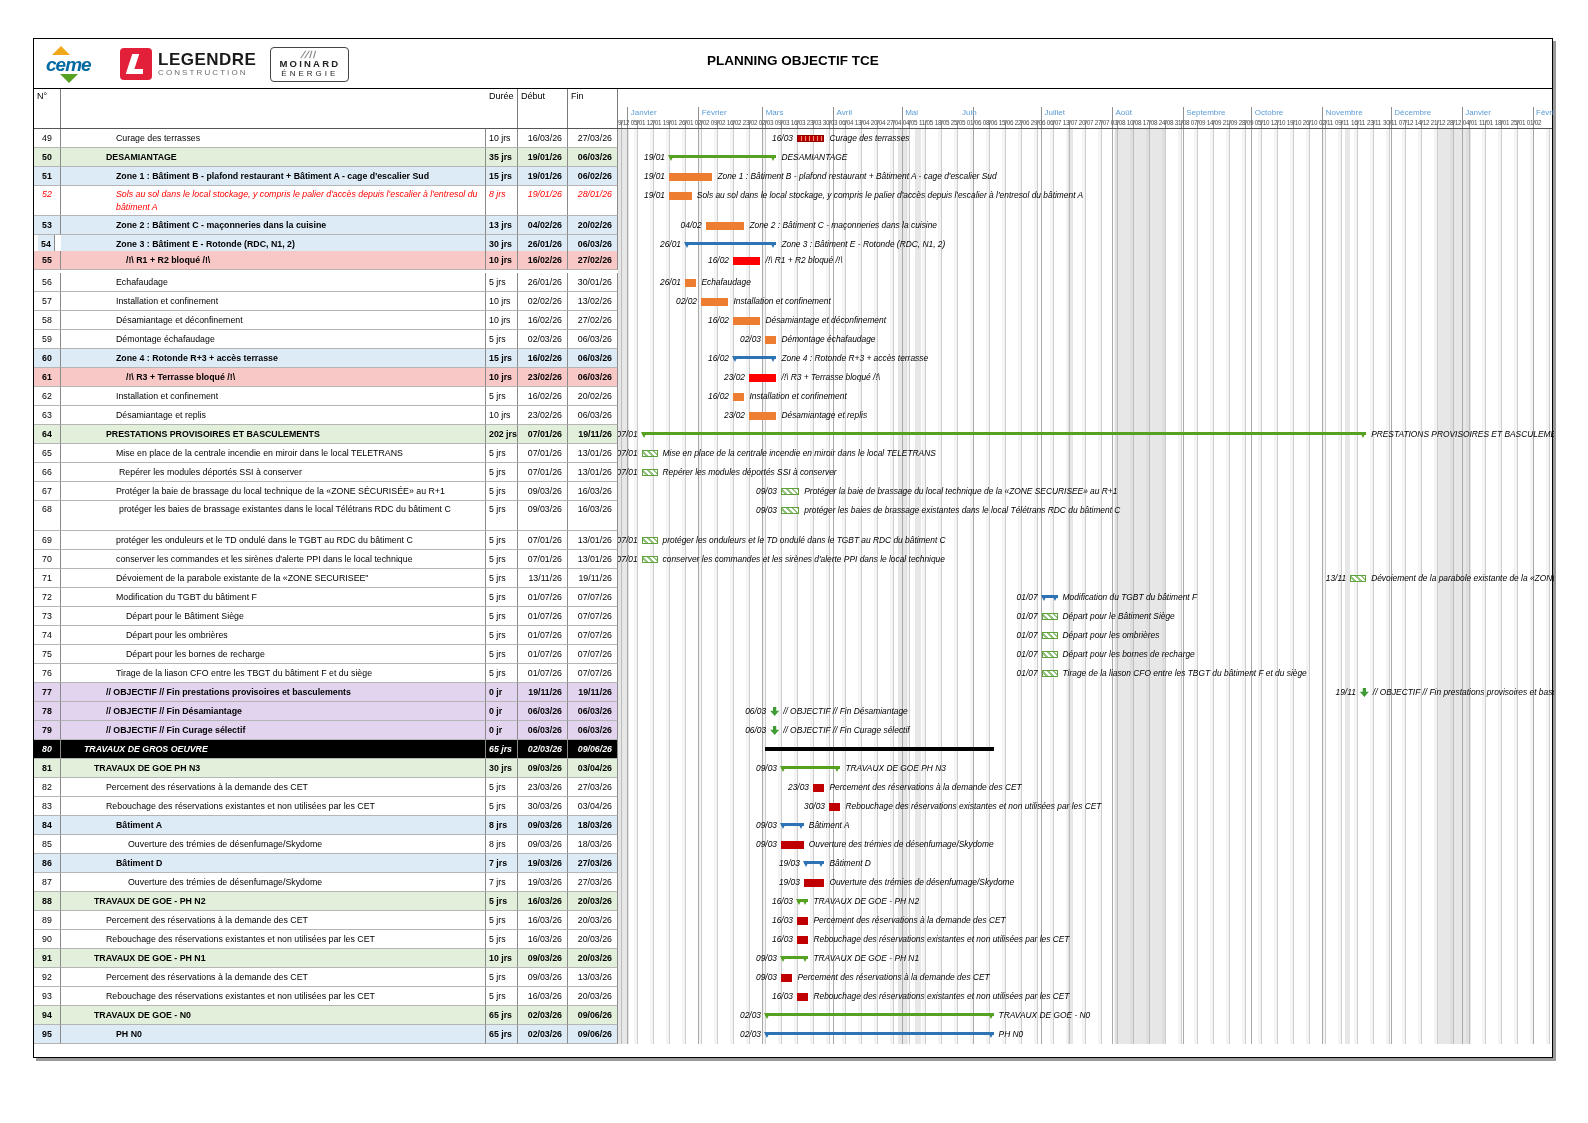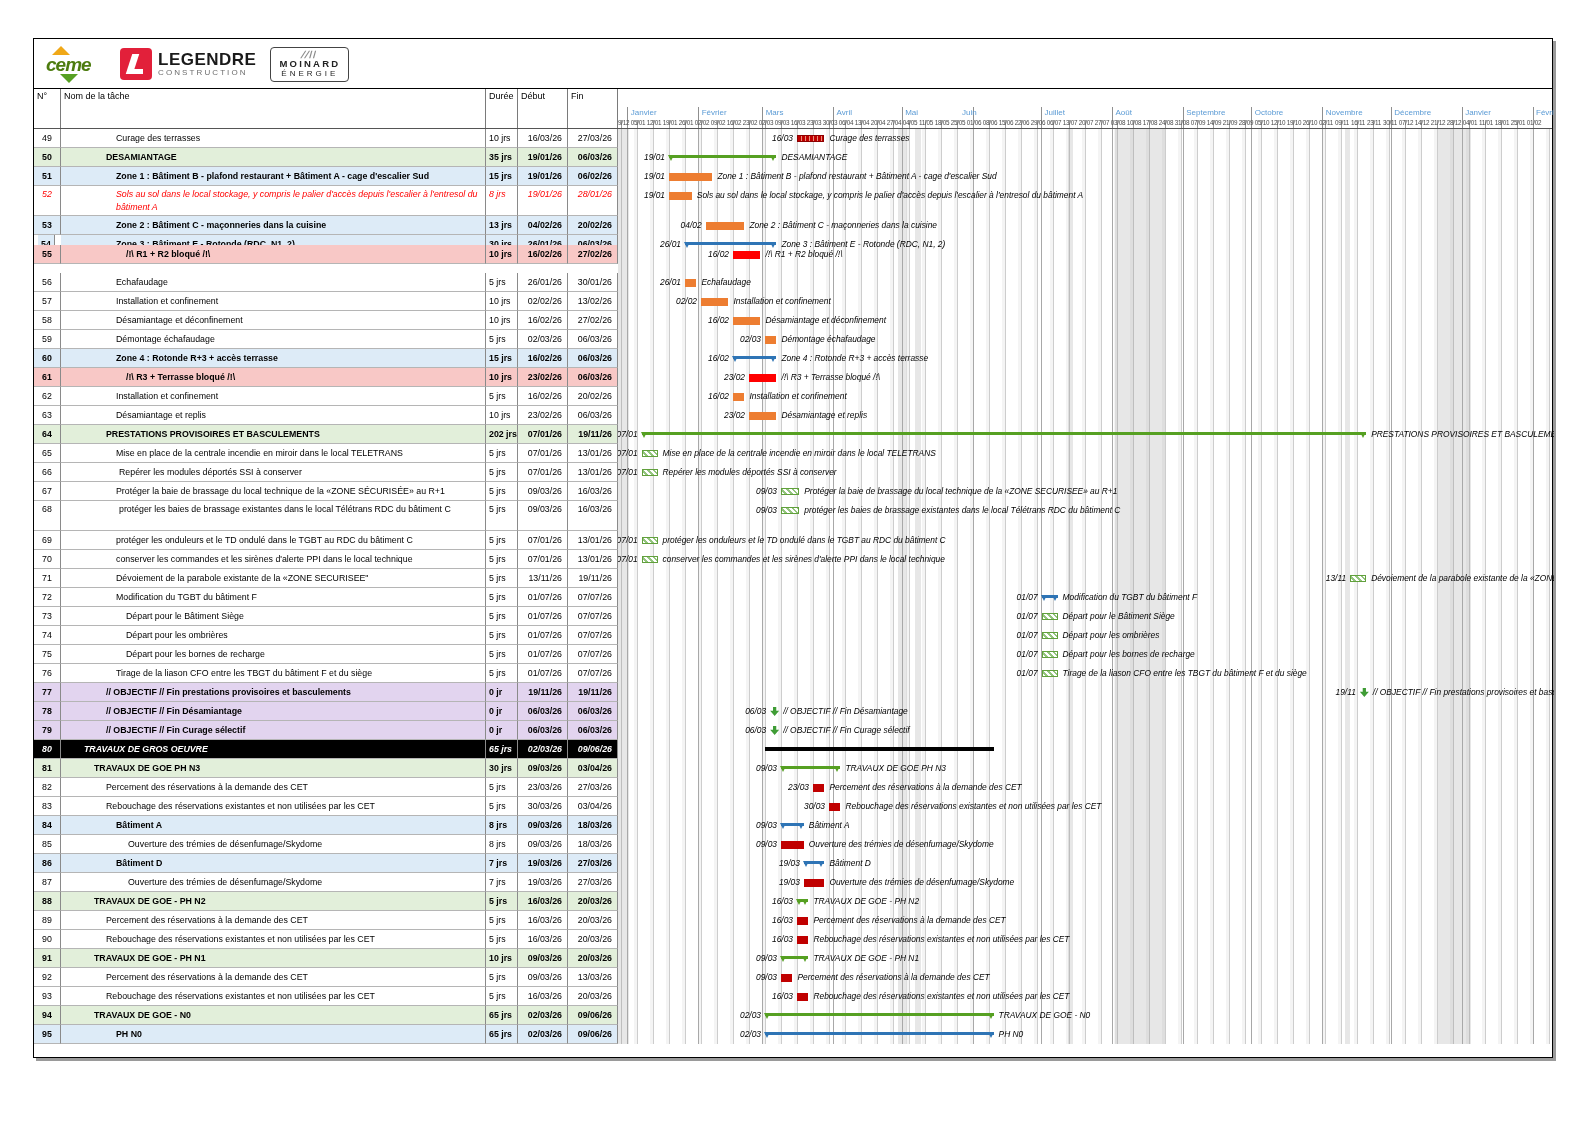--- a/index.html
+++ b/index.html
@@ -5,21 +5,21 @@
   html,body{margin:0;padding:0;background:#fff;}
   .page{position:relative;width:1588px;height:1123px;background:#fff;overflow:hidden;
         font-family:"Liberation Sans",sans-serif;color:#000;}
   .frame{position:absolute;left:33px;top:38px;width:1520px;height:1020px;background:#fff;
          border:1.6px solid #000;box-shadow:3px 3px 0 0 #9a9a9a;box-sizing:border-box;}
   .titlebar{position:absolute;left:0;top:0;width:100%;height:50px;border-bottom:1.4px solid #000;box-sizing:border-box;}
   .title{position:absolute;left:0;top:14px;width:100%;text-align:center;font-size:13.5px;font-weight:bold;}
   .logos{position:absolute;left:10px;top:4px;height:42px;display:flex;align-items:center;gap:14px;}
   
   .logo-ceme{position:relative;width:62px;height:40px;}
-  .ceme-txt{position:absolute;left:2px;top:10px;font-size:19px;font-style:italic;font-weight:bold;color:#4d7c0f;letter-spacing:-1px;}
+  .ceme-txt{position:absolute;left:2px;top:10px;font-size:19px;font-style:italic;font-weight:bold;color:#0369a1;letter-spacing:-1px;}
   .ceme-top{position:absolute;left:8px;top:2px;width:0;height:0;border-left:9px solid transparent;border-right:9px solid transparent;border-bottom:9px solid #f0a818;}
   .ceme-bot{position:absolute;left:16px;top:30px;width:0;height:0;border-left:9px solid transparent;border-right:9px solid transparent;border-top:9px solid #56a022;}
   
   .logo-legendre{display:flex;align-items:center;gap:6px;}
   .lg-mark{width:32px;height:32px;background:#e2203a;border-radius:4px;position:relative;}
   .lg-mark:before{content:"";position:absolute;left:9px;top:6px;width:7px;height:20px;background:#fff;transform:skewX(-18deg);}
   .lg-mark:after{content:"";position:absolute;left:9px;top:21px;width:14px;height:5px;background:#fff;}
   .lg-name{font-size:17px;font-weight:bold;letter-spacing:.5px;color:#1a1a1a;line-height:17px;}
   .lg-sub{font-size:8px;color:#6d6d6d;letter-spacing:2.1px;line-height:9px;}
   
@@ -104,25 +104,25 @@
             <div class="lg-name">LEGENDRE</div>
             <div class="lg-sub">CONSTRUCTION</div>
           </div>
         </div>
         <div class="logo-moinard">
           <div class="mo-mark">//\\</div>
           <div class="mo-name">MOINARD</div>
           <div class="mo-sub">ÉNERGIE</div>
         </div>
       </div>
+      <div class="title">PLANNING OBJECTIF TCE</div>
     </div>
 
     <div class="thead">
       <div class="hcell" style="left:0;width:27px;">N°</div>
-      <div class="hcell" style="left:27px;width:425px;">Nom de la tâche</div>
       <div class="hcell" style="left:452px;width:32px;">Durée</div>
       <div class="hcell" style="left:484px;width:50px;">Début</div>
       <div class="hcell" style="left:534px;width:50px;">Fin</div>
       <div class="chartzone" id="chart-head">
           <div class="montick" style="left: 9px;"></div>
           <div class="mon" style="left: 12.8571px;">Janvier</div>
           <div class="montick" style="left: 80px;"></div>
           <div class="mon" style="left: 83.7143px;">Février</div>
           <div class="montick" style="left: 144px;"></div>
           <div class="mon" style="left: 147.714px;">Mars</div>
@@ -361,21 +361,21 @@
           <div class="tcell d1" style="left: 484px; width: 50px;">26/01/26</div>
           <div class="tcell d2" style="left: 534px; width: 50px;">06/03/26</div>
           <div class="rowchart" style="top: 0px; height: 19px;">
             <div class="sline b" style="left: 67px; width: 91.4286px;"></div>
             <div class="tri b" style="left: 66px;"></div>
             <div class="tri b" style="left: 152.429px;"></div>
             <div class="dlabel" style="left: 19px;">26/01</div>
             <div class="blabel" style="left: 163.429px;">Zone 3 : Bâtiment E - Rotonde (RDC, N1, 2)</div>
           </div>
         </div>
-        <div class="trow st-pink" style="top: 116px; height: 19px;">
+        <div class="trow st-pink" style="top: 122px; height: 19px;">
           <div class="tcell num" style="left: 0px; width: 27px;">55</div>
           <div class="tcell name" style="left: 27px; width: 425px; padding-left: 65px;">/!\ R1 + R2 bloqué /!\</div>
           <div class="tcell dur" style="left: 452px; width: 32px;">10 jrs</div>
           <div class="tcell d1" style="left: 484px; width: 50px;">16/02/26</div>
           <div class="tcell d2" style="left: 534px; width: 50px;">27/02/26</div>
           <div class="rowchart" style="top: 0px; height: 19px;">
             <div class="bar red" style="left: 115px; width: 27.4286px;"></div>
             <div class="dlabel" style="left: 67px;">16/02</div>
             <div class="blabel" style="left: 147.429px;">/!\ R1 + R2 bloqué /!\</div>
           </div>

